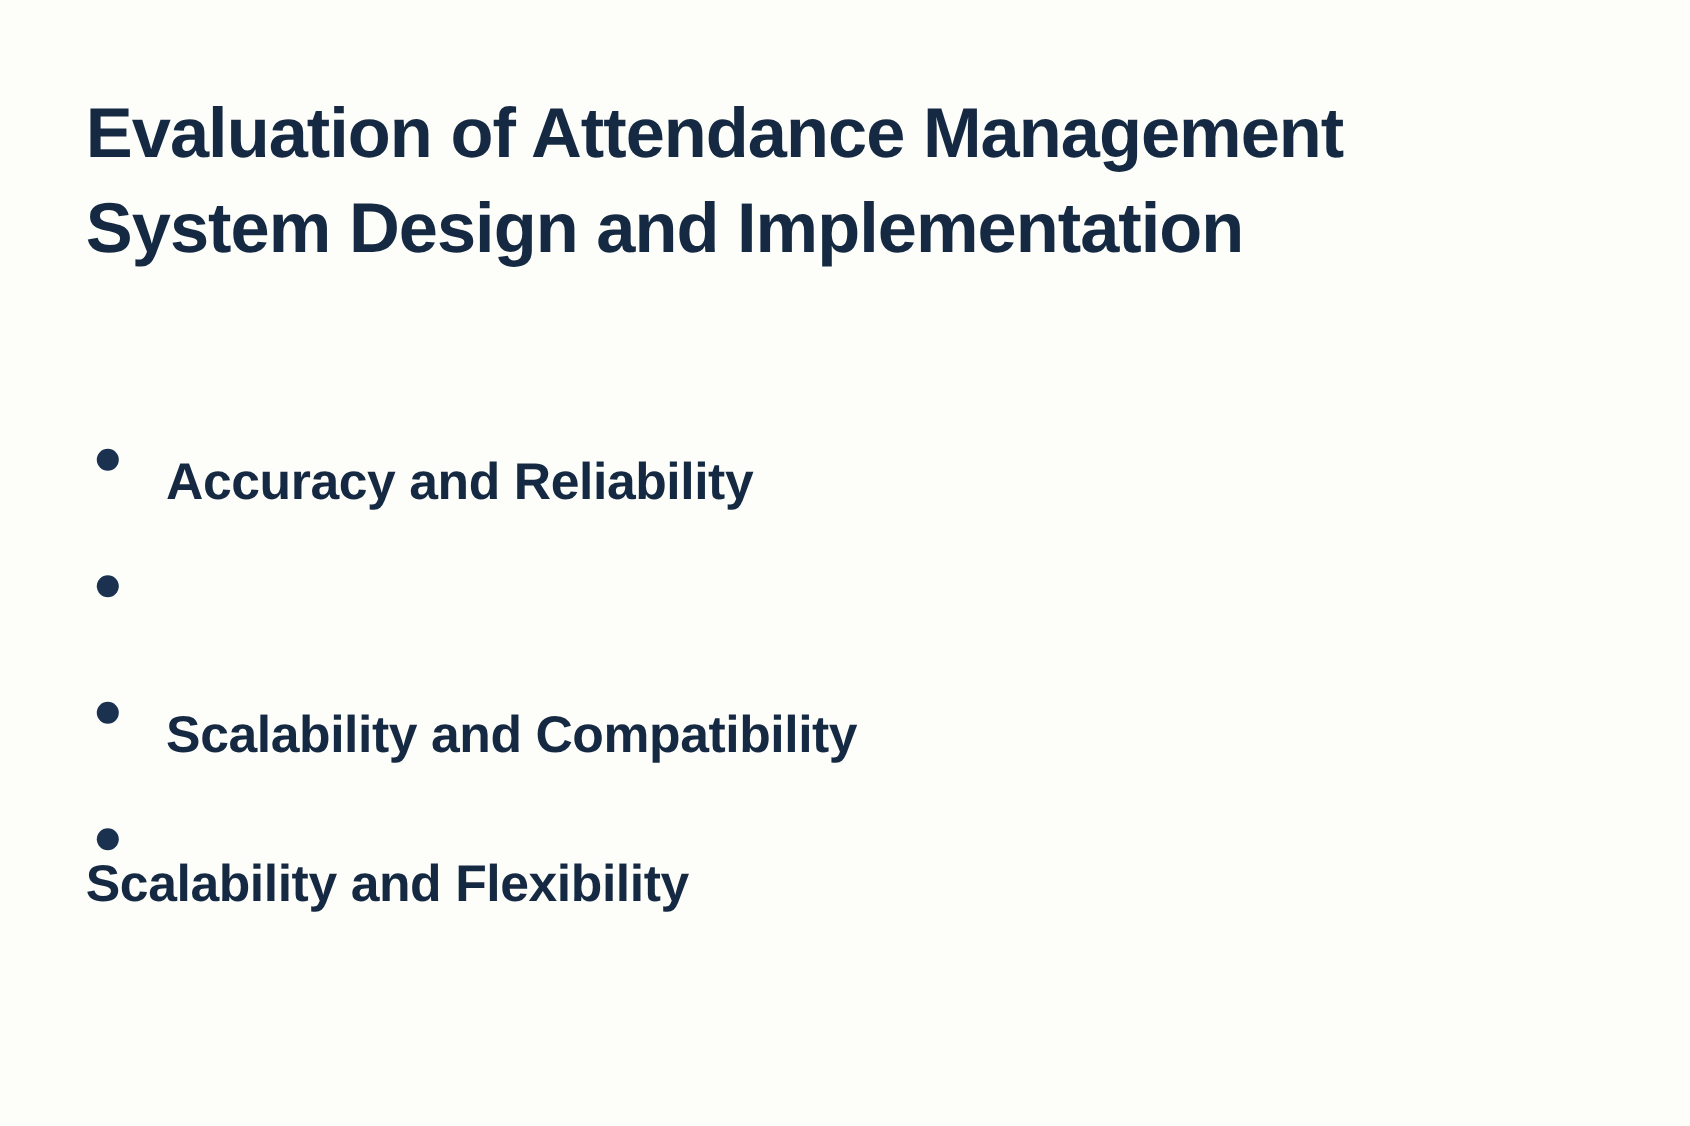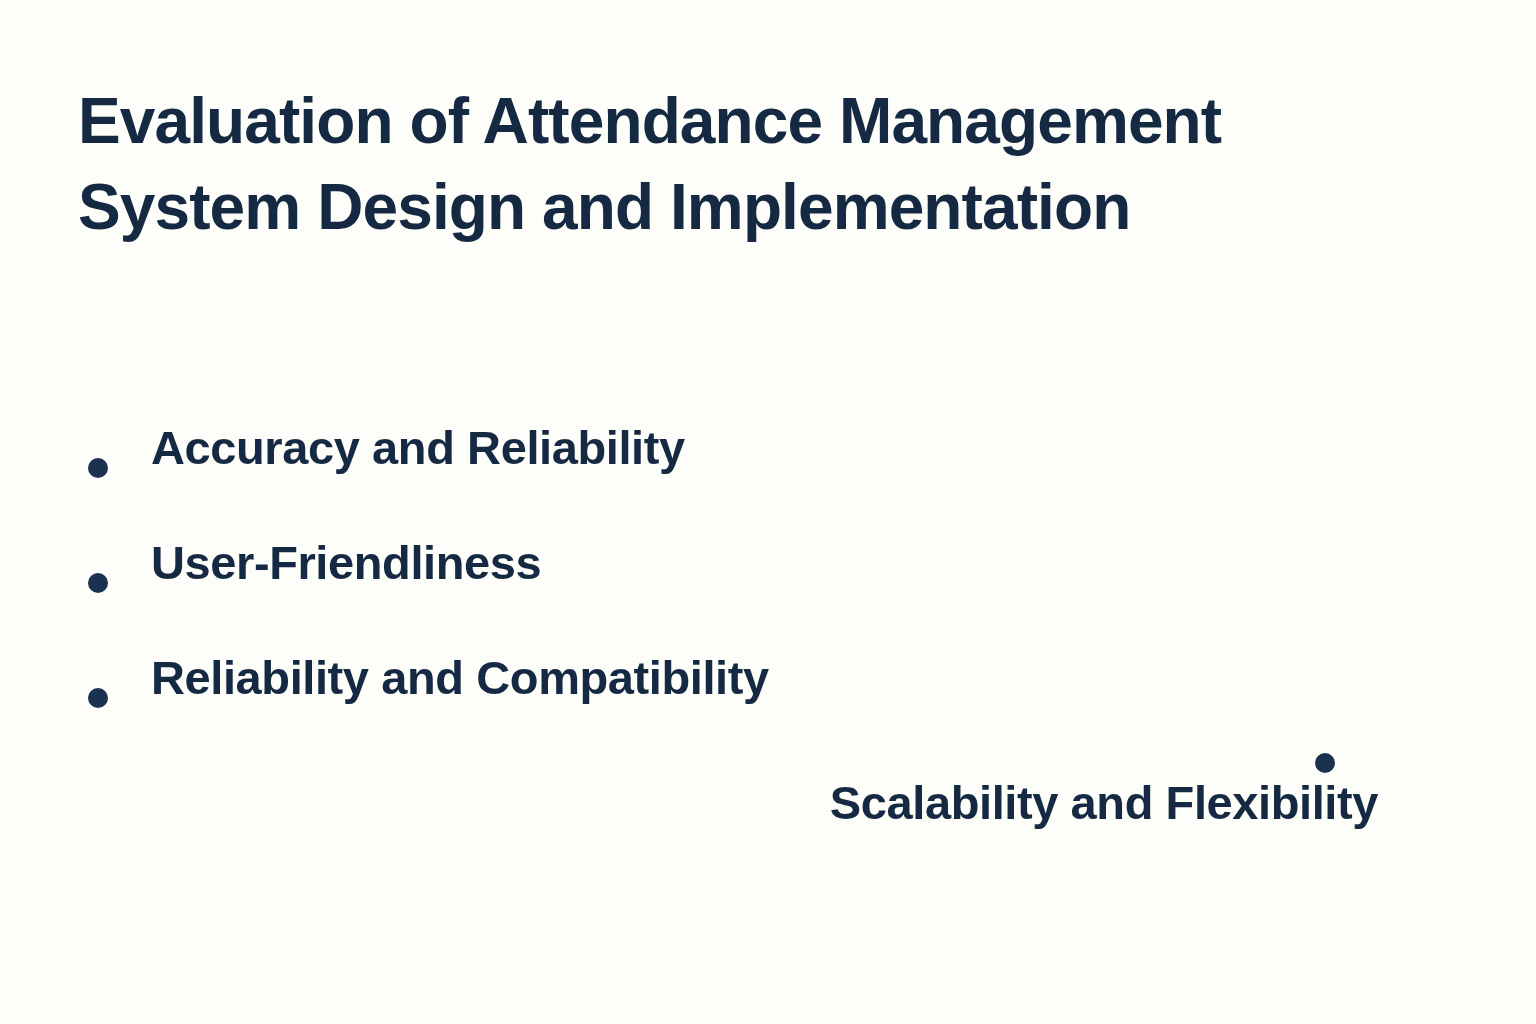--- a/index.html
+++ b/index.html
@@ -46,21 +46,21 @@
     top: 408px;
     width: 1300px;
     margin: 0;
     padding: 0;
     list-style: none;
   }
 
   .bullet-item {
     position: relative;
     display: flex;
-    align-items: flex-end;
+    align-items: flex-start;
     height: 70px;
     margin: 0 0 45px 0;
     padding: 0;
   }
 
   .bullet-item:last-child {
     margin-bottom: 0;
     flex-direction: column;
   }
 
@@ -93,26 +93,25 @@
 
   <ul class="bullet-list">
 
     <li class="bullet-item">
       <span class="bullet-marker"></span>
       <span class="bullet-label">Accuracy and Reliability</span>
     </li>
 
     <li class="bullet-item">
       <span class="bullet-marker"></span>
-      <span class="bullet-label">User-Friendliness</span>
     </li>
 
     <li class="bullet-item">
       <span class="bullet-marker"></span>
-      <span class="bullet-label">Reliability and Compatibility</span>
+      <span class="bullet-label">Scalability and Compatibility</span>
     </li>
 
     <li class="bullet-item">
       <span class="bullet-marker"></span>
       <span class="bullet-label">Scalability and Flexibility</span>
     </li>
 
   </ul>
 
 </div>

